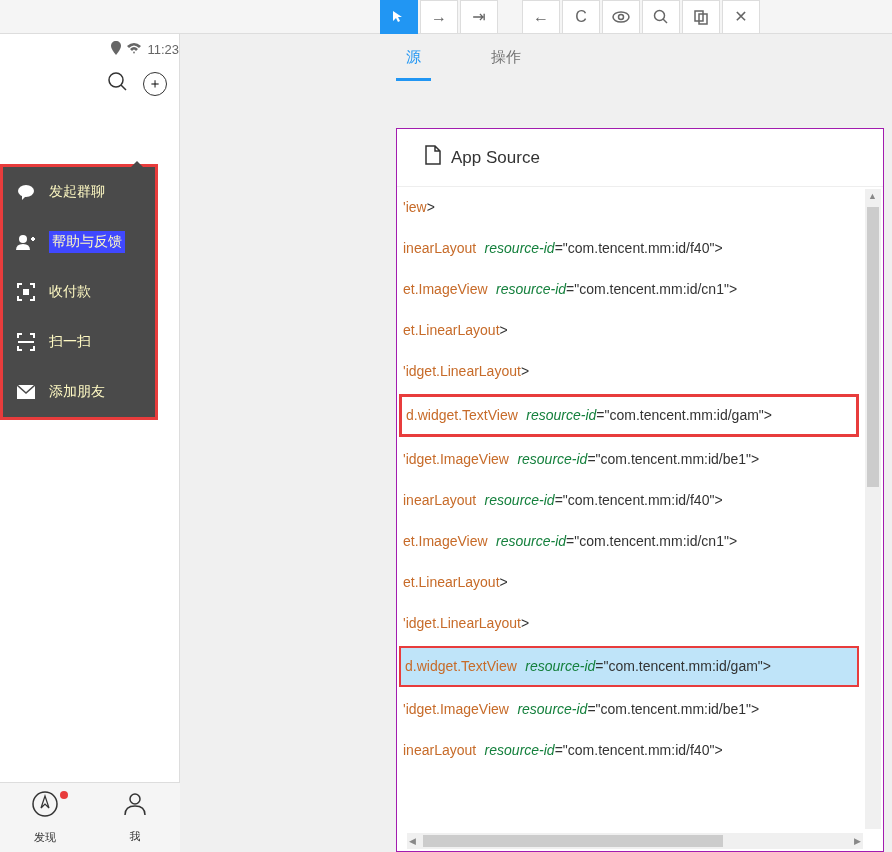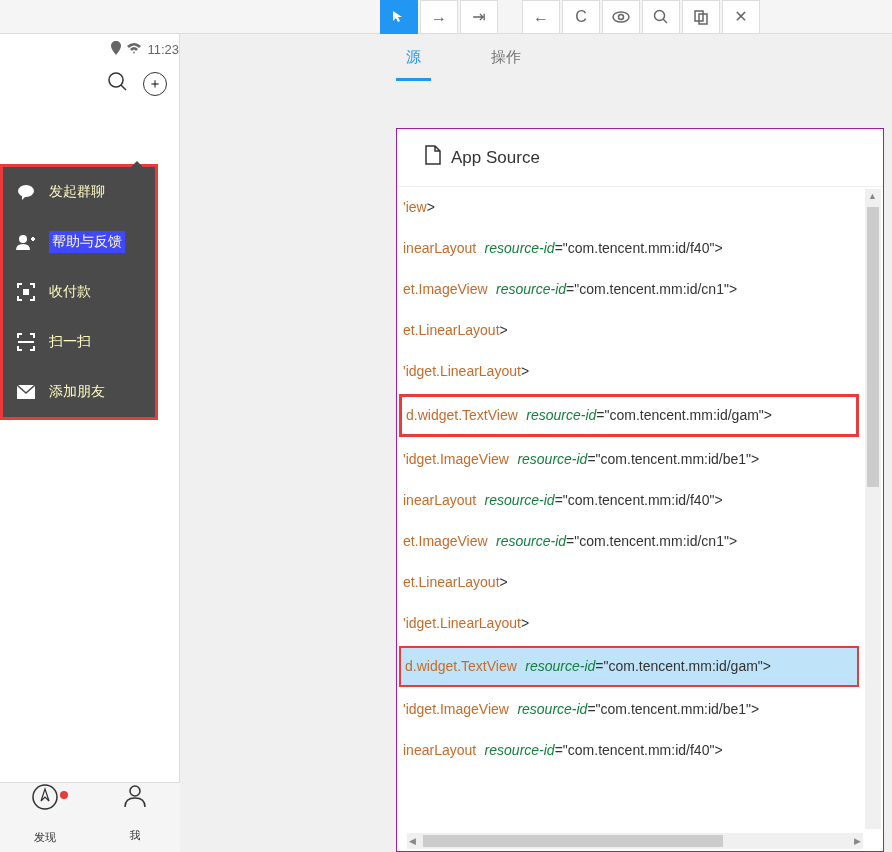--- a/index.html
+++ b/index.html
@@ -131,22 +131,22 @@
       height: 70px;
       background: #f5f5f5;
       border-top: 1px solid #ddd;
       display: flex;
     }
     .nav-item {
       flex: 1;
       display: flex;
       flex-direction: column;
       align-items: center;
-      justify-content: flex-start;
-      gap: 12px;
+      justify-content: center;
+      gap: 5px;
       font-size: 11px;
       color: #333;
       position: relative;
     }
     .nav-icon {
       font-size: 26px;
     }
     .nav-dot {
       position: absolute;
       top: 8px;

